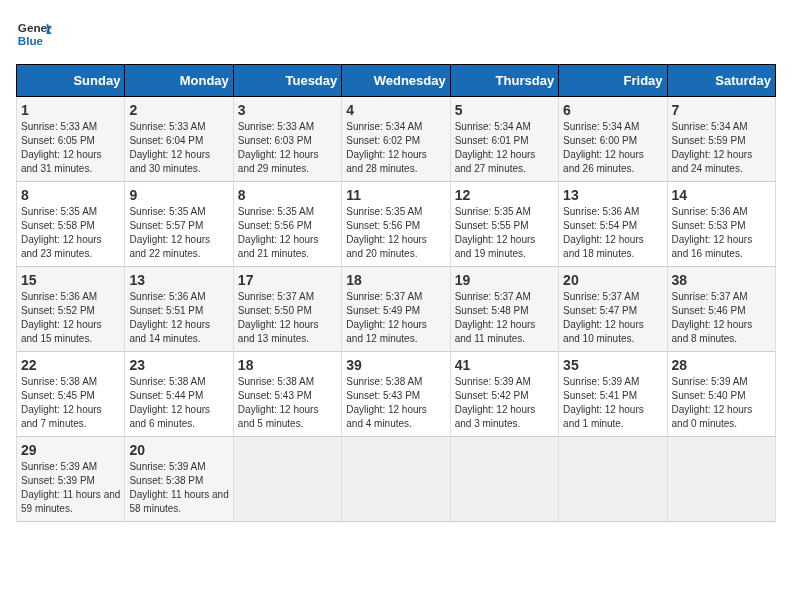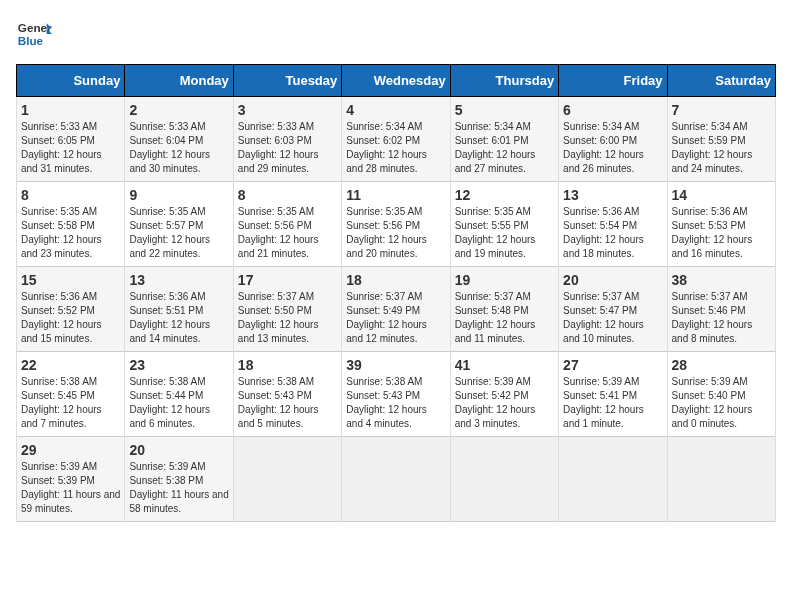--- a/index.html
+++ b/index.html
@@ -331,21 +331,21 @@
       </td>
         <td>
         <span class="day-num">41</span>
         <div class="day-info">
           Sunrise: 5:39 AM<br>
           Sunset: 5:42 PM<br>
           Daylight: 12 hours and 3 minutes.
         </div>
       </td>
         <td>
-        <span class="day-num">27</span>
+        <span class="day-num">35</span>
         <div class="day-info">
           Sunrise: 5:39 AM<br>
           Sunset: 5:41 PM<br>
           Daylight: 12 hours and 1 minute.
         </div>
       </td>
         <td>
         <span class="day-num">28</span>
         <div class="day-info">
           Sunrise: 5:39 AM<br>

